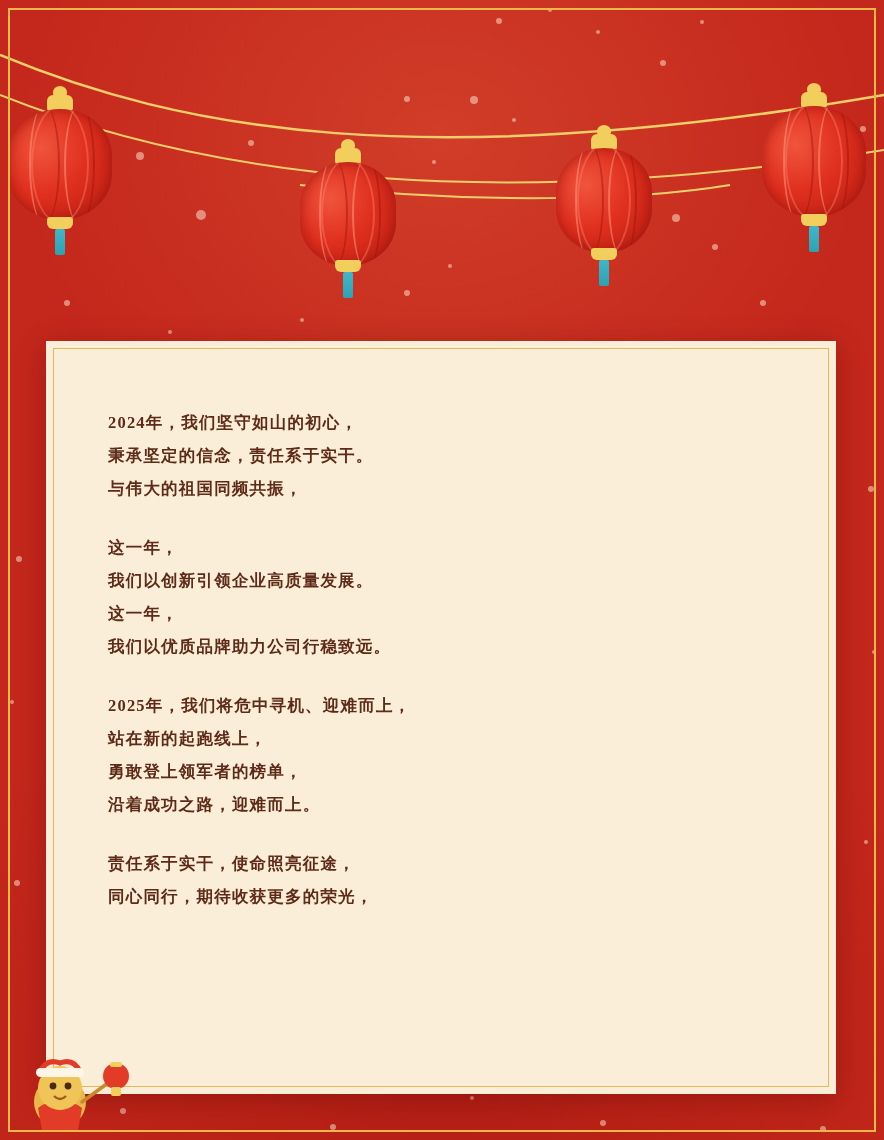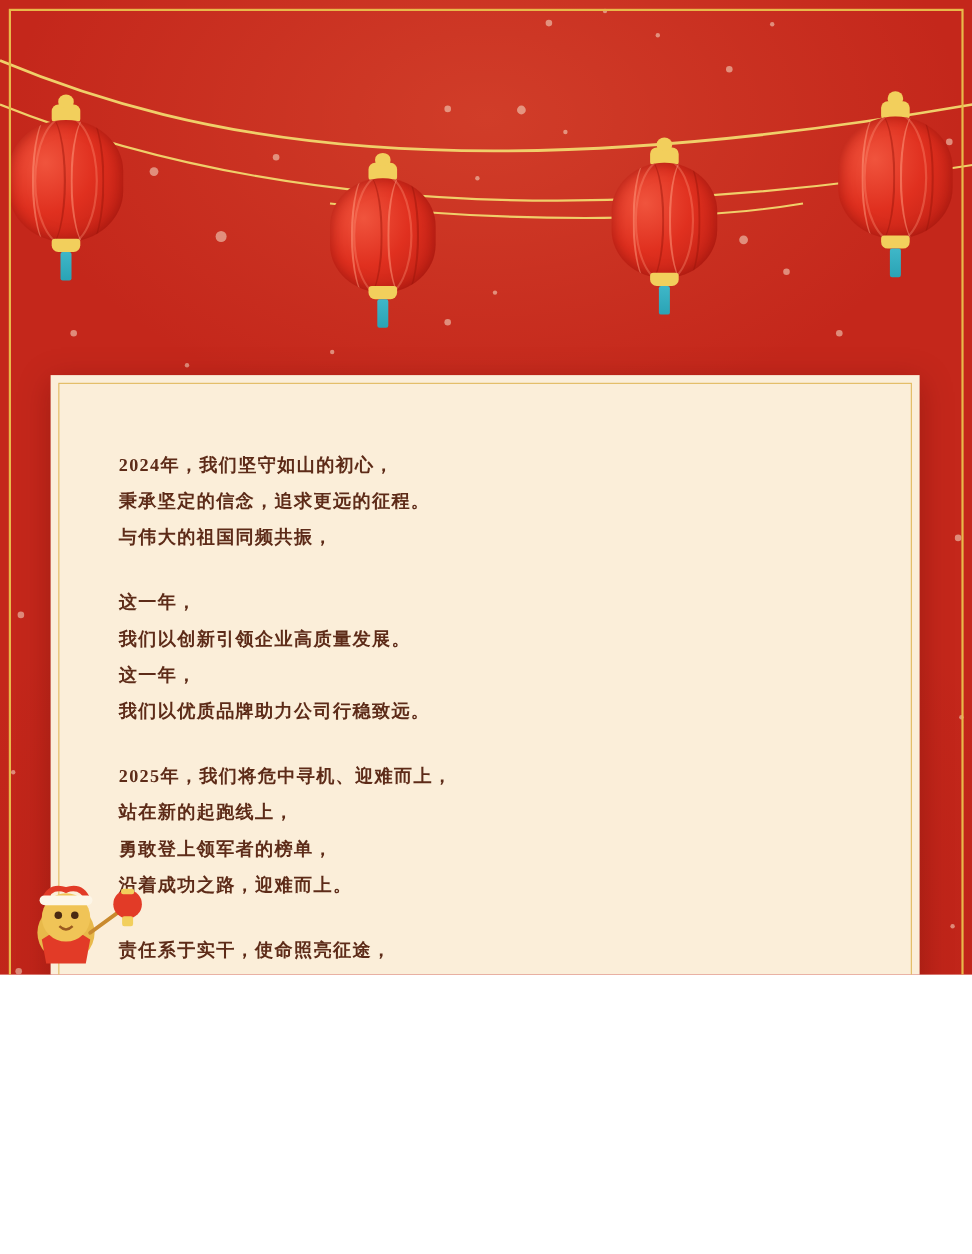--- a/index.html
+++ b/index.html
@@ -8,21 +8,21 @@
   }
   body {
     width: 884px;
     height: 1140px;
     overflow: hidden;
     font-family: "Liberation Sans", sans-serif;
   }
   #stage {
     position: relative;
     width: 884px;
-    height: 886px;
+    height: 1140px;
     background: #c4271b;
     overflow: hidden;
   }
   
   .bg-glow {
     position: absolute;
     inset: 0;
     background:
       radial-gradient(ellipse 70% 45% at 50% 12%, rgba(255,140,90,0.22), rgba(255,120,70,0) 70%),
       radial-gradient(ellipse 90% 60% at 50% 95%, rgba(150,15,10,0.35), rgba(150,15,10,0) 70%);
@@ -265,37 +265,38 @@
       </div>
       <div class="bottom"></div>
       <div class="tassel"></div>
   </div>
 
   <div class="letter">
     <div class="letter-inner-border"></div>
     <div class="letter-body" id="letter-body">
         <div class="stanza">
           <p>2024年，我们坚守如山的初心，</p>
-          <p>秉承坚定的信念，追求更远的征程。</p>
+          <p>秉承坚定的信念，责任系于实干。</p>
           <p>与伟大的祖国同频共振，</p>
         </div>
         <div class="stanza gap-lg">
           <p>这一年，</p>
           <p>我们以创新引领企业高质量发展。</p>
           <p>这一年，</p>
           <p>我们以优质品牌助力公司行稳致远。</p>
         </div>
         <div class="stanza">
           <p>2025年，我们将危中寻机、迎难而上，</p>
           <p>站在新的起跑线上，</p>
           <p>勇敢登上领军者的榜单，</p>
           <p>沿着成功之路，迎难而上。</p>
         </div>
         <div class="stanza">
           <p>责任系于实干，使命照亮征途，</p>
+          <p>同心同行，期待收获更多的荣光，</p>
         </div>
       </div>
   </div>
 
   <svg class="mascot" viewBox="0 0 120 110">
     <ellipse cx="48" cy="78" rx="26" ry="26" fill="#e8b94a"></ellipse>
     <path d="M26 84 q22 -16 44 0 l-4 22 h-36 z" fill="#e23b27"></path>
     <circle cx="48" cy="64" r="22" fill="#f0c457"></circle>
     <circle cx="41" cy="62" r="3.4" fill="#4a2a12"></circle>
     <circle cx="56" cy="62" r="3.4" fill="#4a2a12"></circle>

